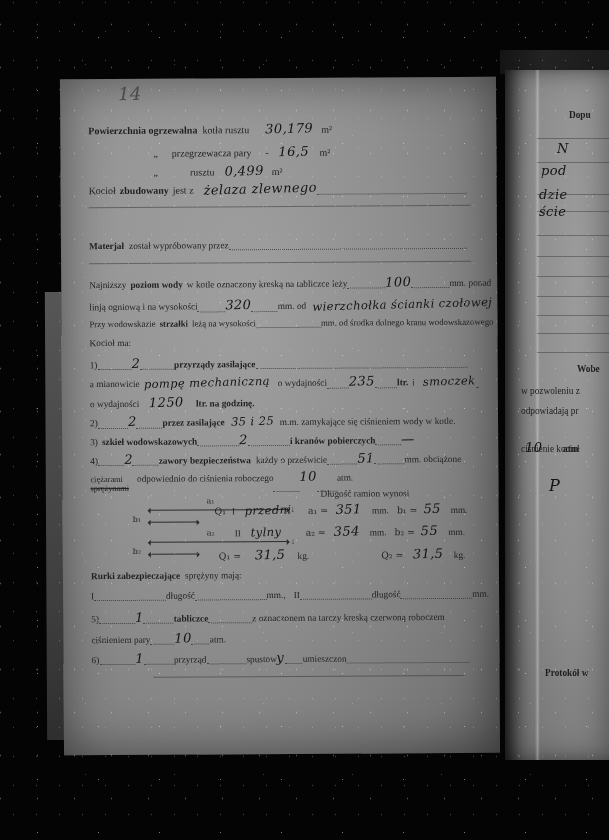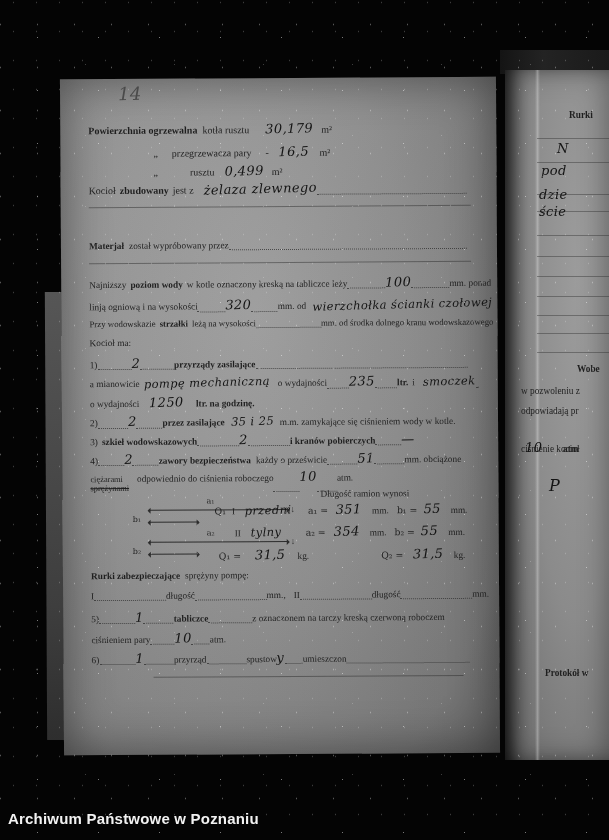--- a/index.html
+++ b/index.html
@@ -318,21 +318,21 @@
       <span class="dj">Q₂ =</span>
         <span class="sp" style="width:10px"></span>
       <span class="hw">31,5</span>
         <span class="sp" style="width:10px"></span>
       <span>kg.</span>
     </div>
 
     <div class="row" style="left:28px;top:492px;">
       <span class="b">Rurki zabezpieczające</span>
         <span class="sp" style="width:5px"></span>
-      <span>sprężyny pompę:</span>
+      <span>sprężyny mają:</span>
     </div>
     <div class="row" style="left:28px;top:512px;right:10px;">
       <span>I</span>
       <span class="fill grow" style="min-width:50px"></span>
       <span>długość</span>
       <span class="fill grow" style="min-width:50px"></span>
       <span>mm.,</span>
         <span class="sp" style="width:8px"></span>
       <span>II</span>
       <span class="fill grow" style="min-width:50px"></span>
@@ -369,21 +369,21 @@
       <span class="hw">y</span>
       <span class="fill" style="width:18px"></span>
       <span>umieszczon</span>
       <span class="fill grow"></span>
     </div>
     <div class="rule" style="left:90px;top:598px;width:310px;"></div>
   </div>
 
   <div class="side">
     <div class="srow b" style="left:64px;top:40px;">
-      <span>Rurki</span>
+      <span>Dopu</span>
     </div>
 
     <div class="sline" style="top:68px;"></div>
     <div class="sline" style="top:92px;"></div>
     <div class="sline" style="top:124px;"></div>
     <div class="sline" style="top:141px;"></div>
     <div class="sline" style="top:165px;"></div>
     <div class="sline" style="top:186px;"></div>
     <div class="sline" style="top:206px;"></div>
     <div class="sline" style="top:226px;"></div>
@@ -411,19 +411,16 @@
     <div class="srow" style="left:20px;top:371px;">
       <span class="hw">10</span>
       <span class="sp" style="width:16px;display:inline-block"></span>
       <span class="b">atm</span></div>
     <div class="srow" style="left:44px;top:408px;">
       <span class="hw" style="font-size:16px">P</span></div>
     <div class="srow b" style="left:40px;top:598px;text-align:right;">
       <span>Protokół w</span></div>
   </div>
 
-  <div class="footer">
-    <span>Archiwum Państwowe w Poznaniu</span>
-  </div>
 
   <div class="grain"></div>
   <div class="grain2"></div>
 </div>
 
 </body></html>

